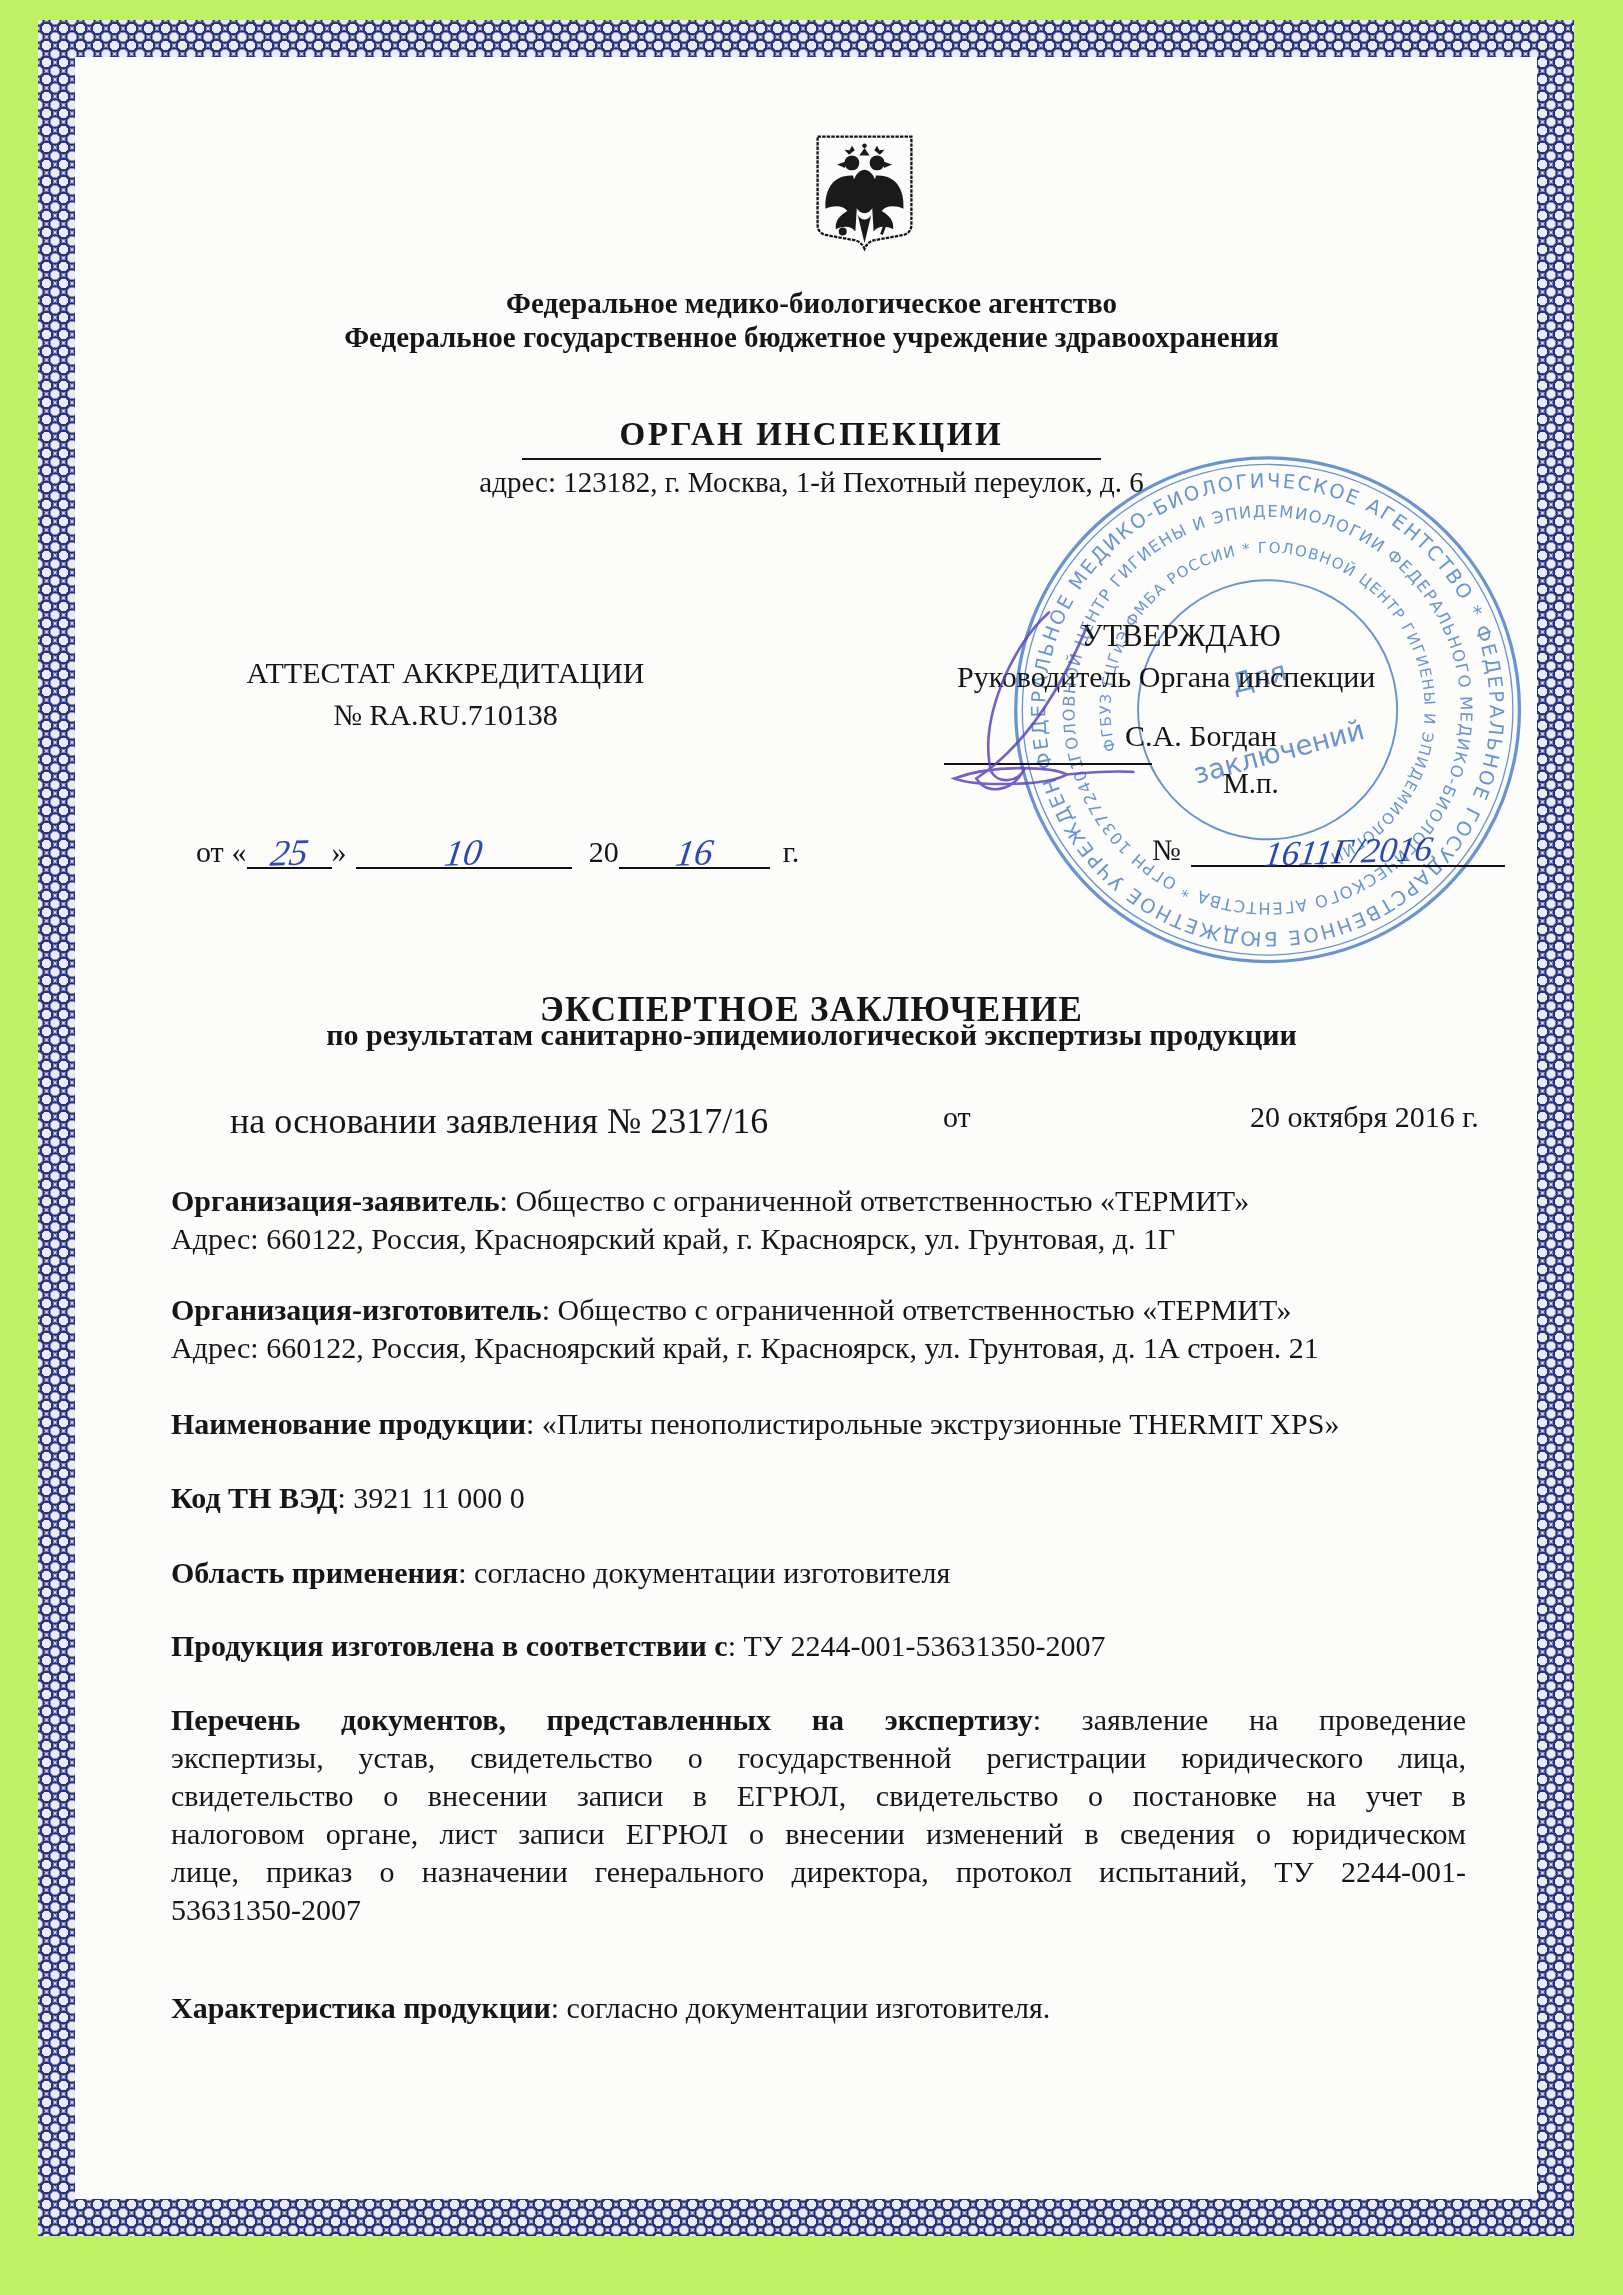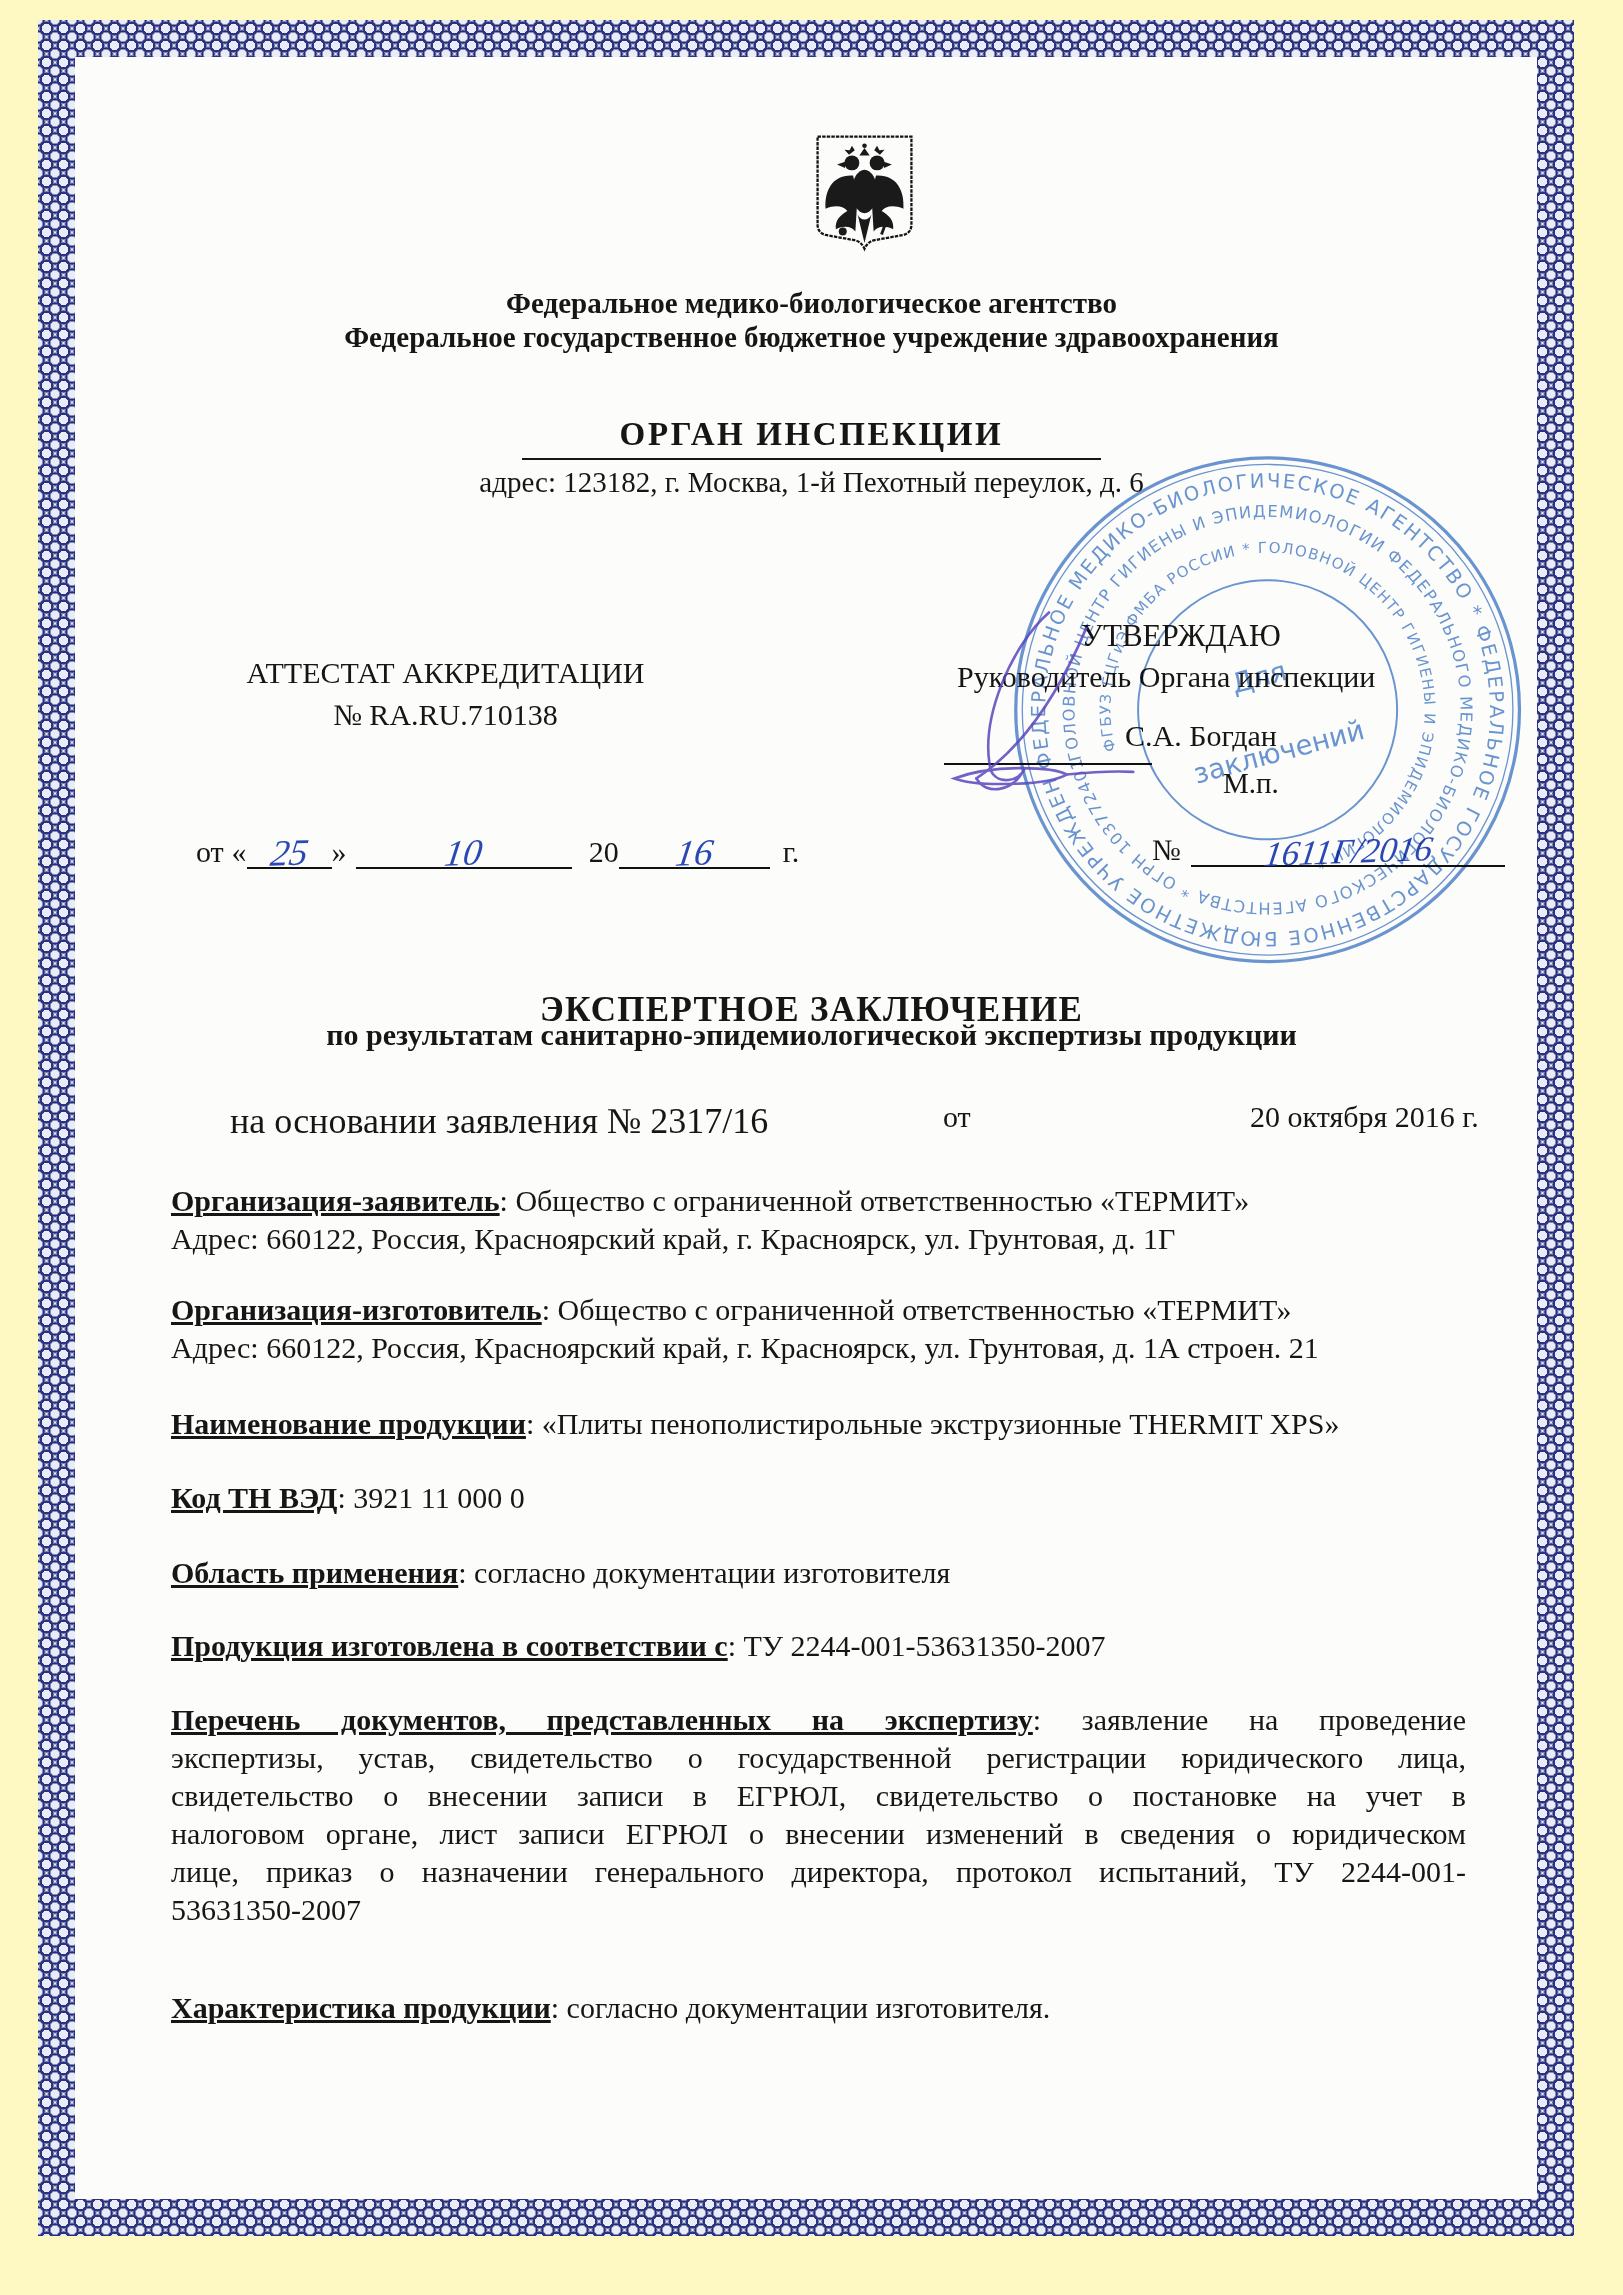--- a/index.html
+++ b/index.html
@@ -1,19 +1,19 @@
 <!DOCTYPE html>
 <html lang="ru" style="font-size:10.5px"><head>
 <meta charset="utf-8">
 <style>
   html,body{margin:0;padding:0;background:#9a9a9a;}
   .page{
     position:relative;
     width:1623px;height:2295px;
-    background:#fef9c3;
+    background:#bef264;
     overflow:hidden;
     font-family:"Liberation Serif", serif;
     color:#161616;
   }
   .abs{position:absolute;}
 
   
   .guilloche{
     left:38px;top:19.6px;width:1536px;height:2216px;
     background-color:#e9ecf7;
@@ -65,21 +65,21 @@
 
   
   .doc-title{top:970px;font-weight:bold;font-size:35px;letter-spacing:1.3px;margin-top:20px;}
   .doc-subtitle{top:1018px;font-weight:bold;font-size:30px;}
   .basis-left{left:230px;top:1100px;font-size:36px;white-space:nowrap;}
   .basis-from{left:943px;top:1100px;font-size:30px;}
   .basis-date{left:1208px;top:1100px;font-size:30px;white-space:nowrap;margin-left:42px;}
 
   
   .row{left:171px;width:1295px;font-size:30px;line-height:38px;}
-  .row b{font-weight:bold;text-decoration:underline;}
+  .row b{font-weight:bold;}
   .r0{top:1182px;}
   .r1{top:1291px;}
   .r2{top:1405px;}
   .r3{top:1479px;}
   .r4{top:1554px;}
   .r5{top:1627px;}
   .r6{top:1701px;text-align:justify;word-spacing:9.2px;}
   .r7{top:1989px;}
 </style>
 </head>

